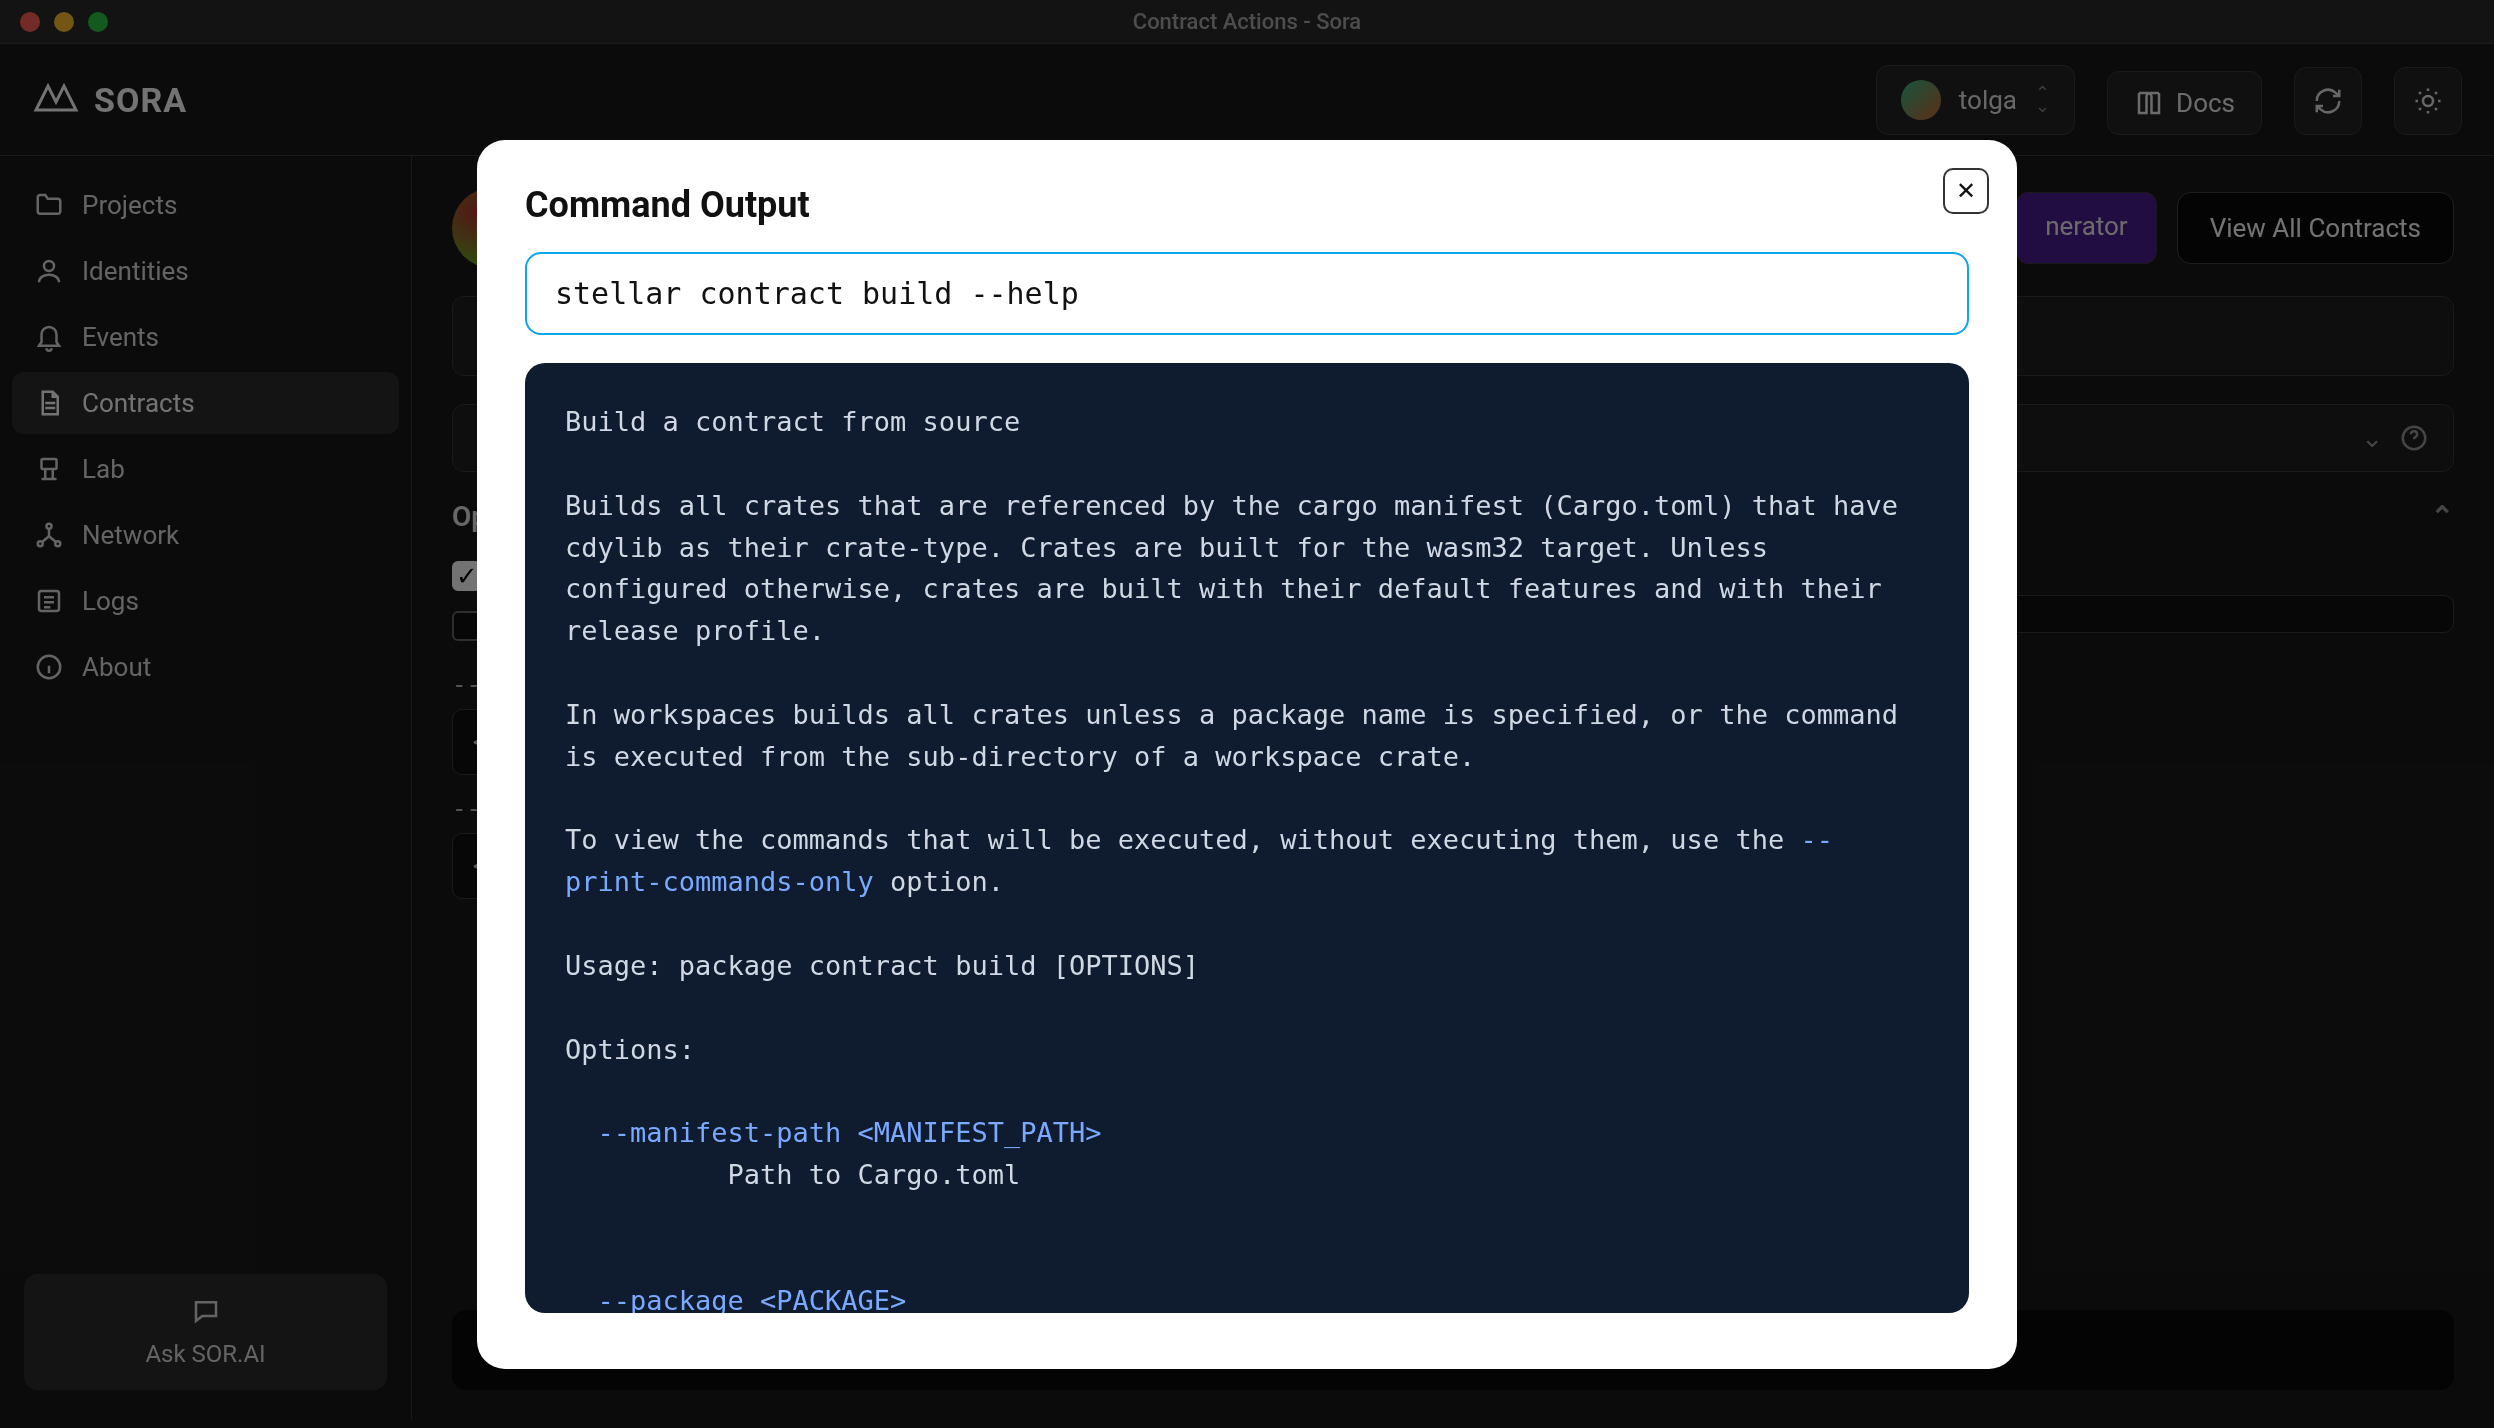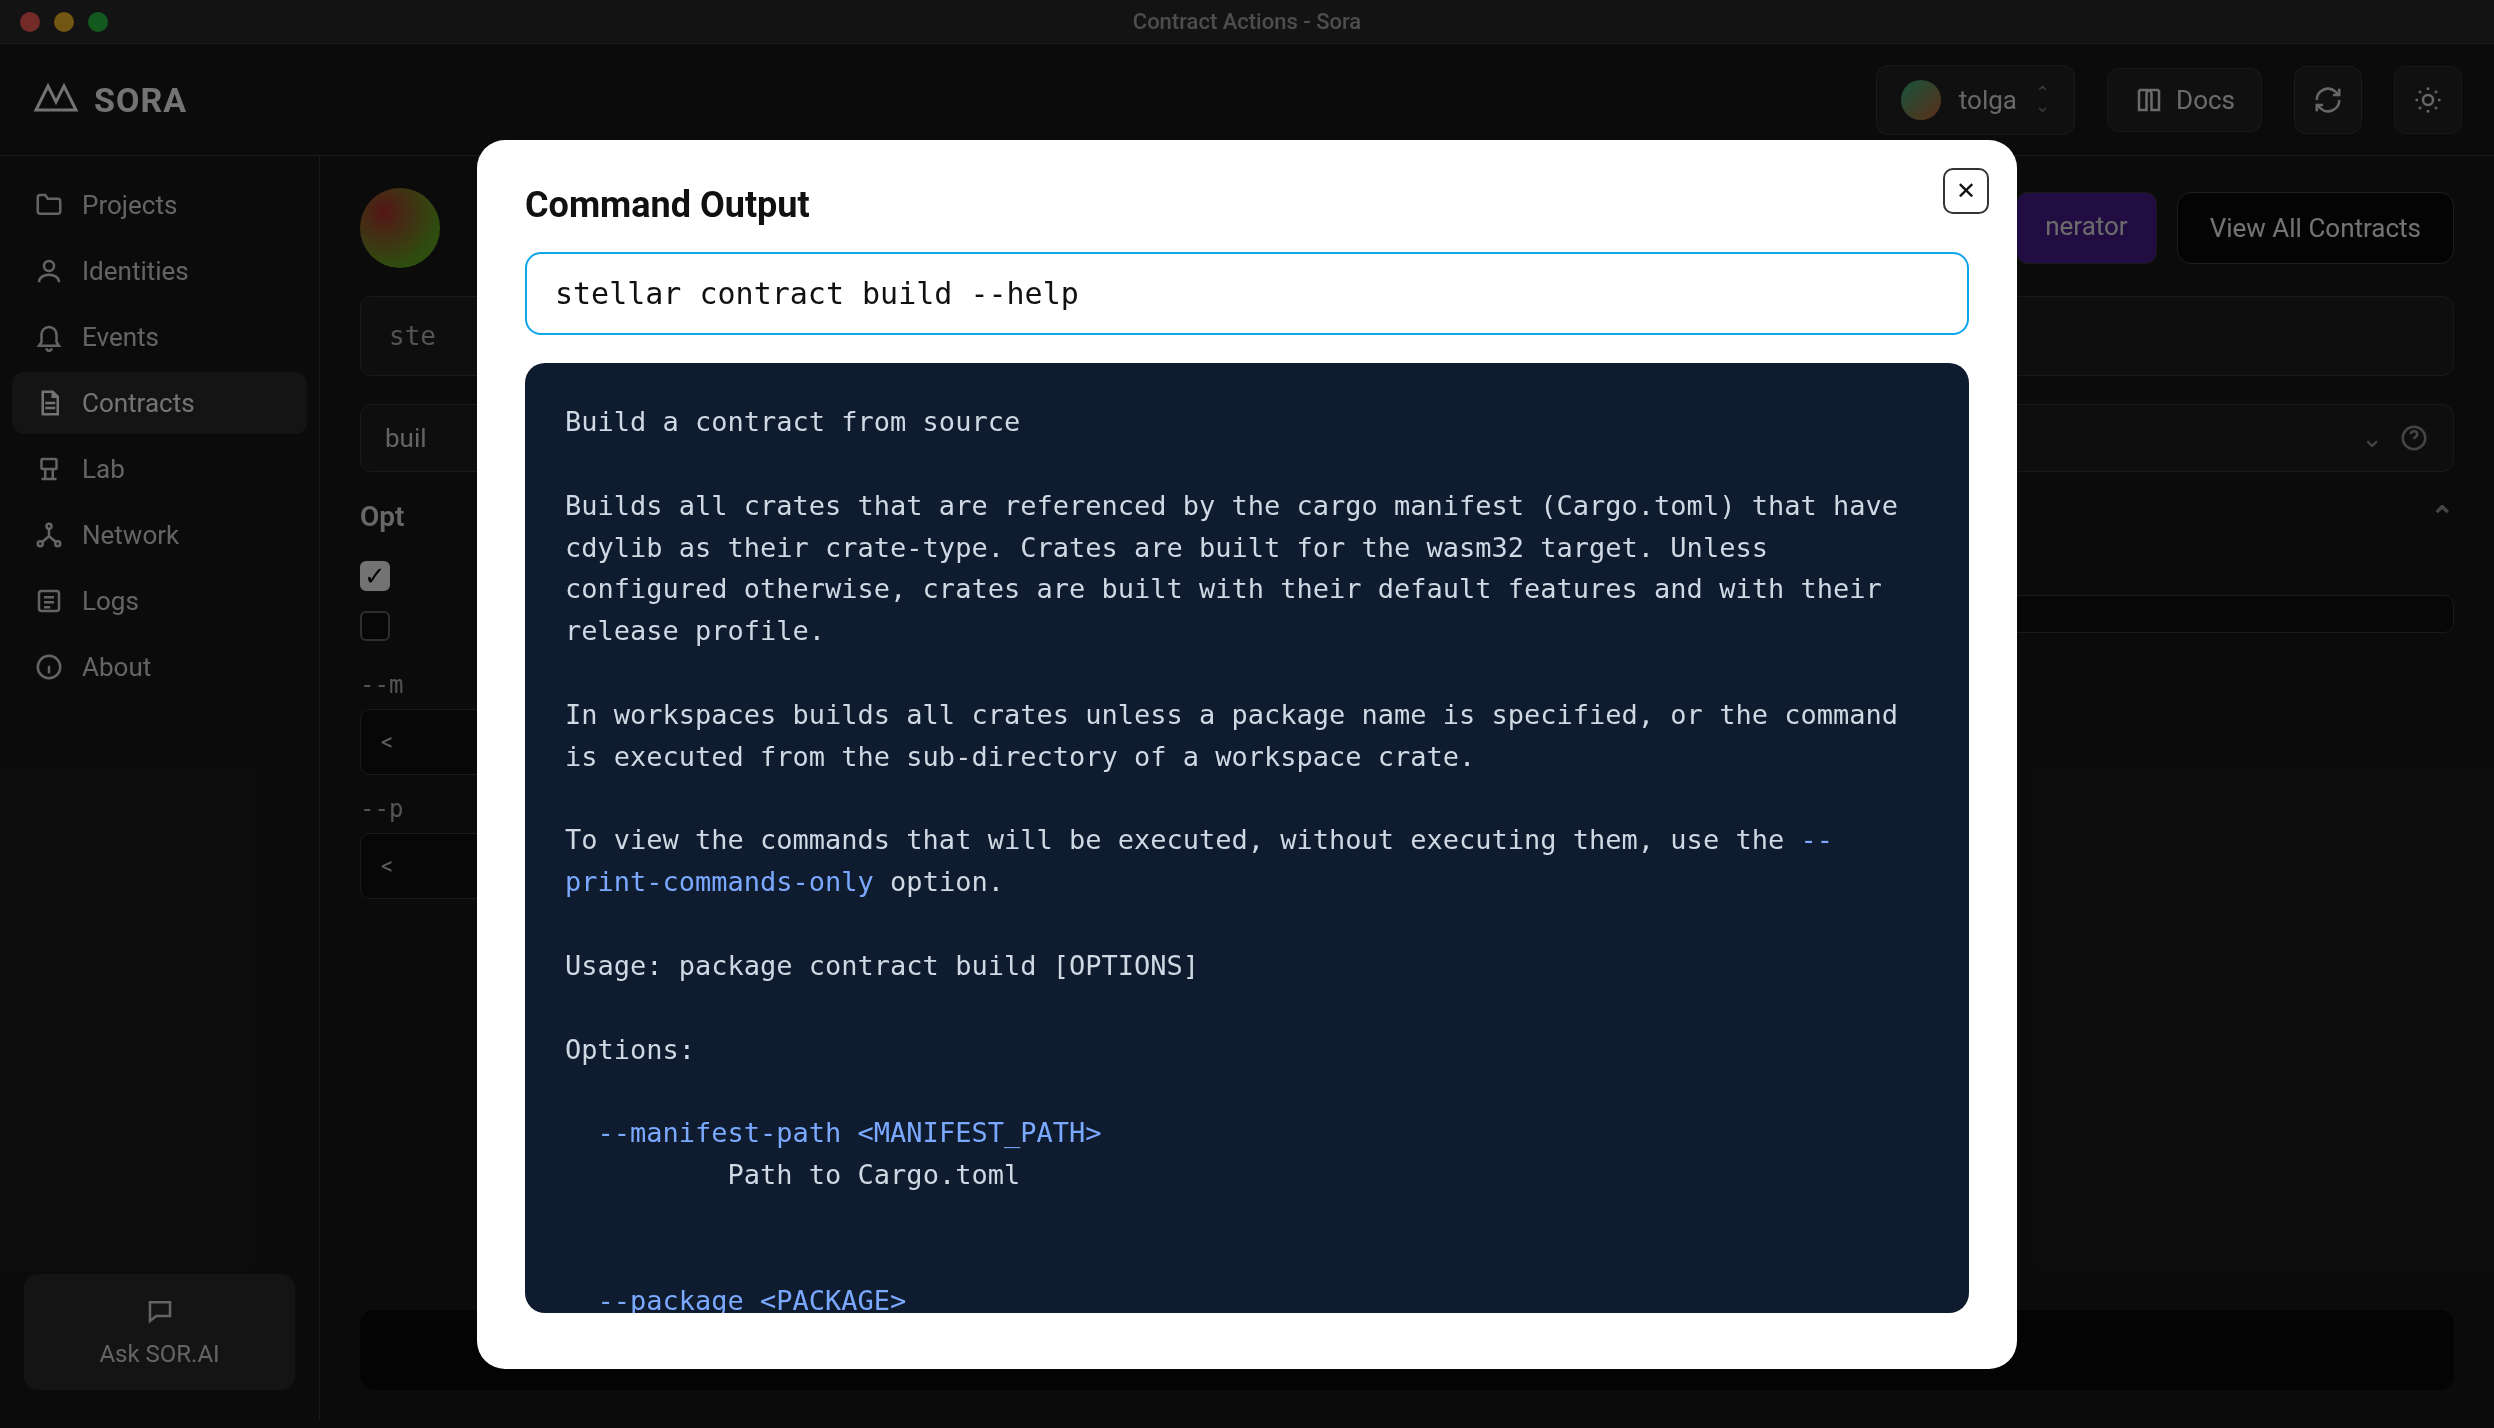--- a/index.html
+++ b/index.html
@@ -33,21 +33,21 @@
 .topbar {
   height: 112px;
   display: flex;
   align-items: center;
   padding: 0 32px;
   border-bottom: 1px solid #3a3a3a;
 }
 .logo { display: flex; align-items: center; gap: 14px; }
 .logo-mark svg { width: 48px; height: 48px; }
 .logo-text { font-size: 34px; font-weight: 700; letter-spacing: 1px; color: #fff; }
-.topbar-right { margin-left: auto; display: flex; align-items: center; gap: 32px; }
+.topbar-right { margin-left: auto; display: flex; align-items: flex-end; gap: 32px; }
 .user-pill {
   display: flex; align-items: center; gap: 18px;
   background: #252525; border: 1px solid #3a3a3a; border-radius: 12px;
   padding: 14px 24px; font-size: 26px;
 }
 .avatar {
   width: 40px; height: 40px; border-radius: 50%;
   background: linear-gradient(135deg, #3b8 0%, #c63 100%);
 }
 .chev-updown { color: #888; font-size: 18px; display:flex; flex-direction:column; gap:2px; line-height:0.6; }
@@ -56,21 +56,21 @@
   background: #252525; border: 1px solid #3a3a3a; border-radius: 12px;
   padding: 16px 26px; font-size: 26px; color: #eee;
 }
 .btn-icon {
   display: flex; align-items: center; justify-content: center;
   background: #252525; border: 1px solid #3a3a3a; border-radius: 12px;
   width: 68px; height: 68px;
 }
 .main { display: flex; height: calc(100% - 164px); }
 .sidebar {
-  width: 320px; border-right: 1px solid #3a3a3a;
+  width: 412px; border-right: 1px solid #3a3a3a;
   padding: 18px 12px; display: flex; flex-direction: column; gap: 4px;
 }
 .sidebar-item {
   display: flex; align-items: center; gap: 18px;
   padding: 16px 22px; border-radius: 12px;
   font-size: 26px; color: #ddd;
 }
 .sidebar-item.active { background: #2e2e2e; color: #fff; }
 .sidebar-footer { margin-top: auto; padding: 12px; }
 .ask-btn {

